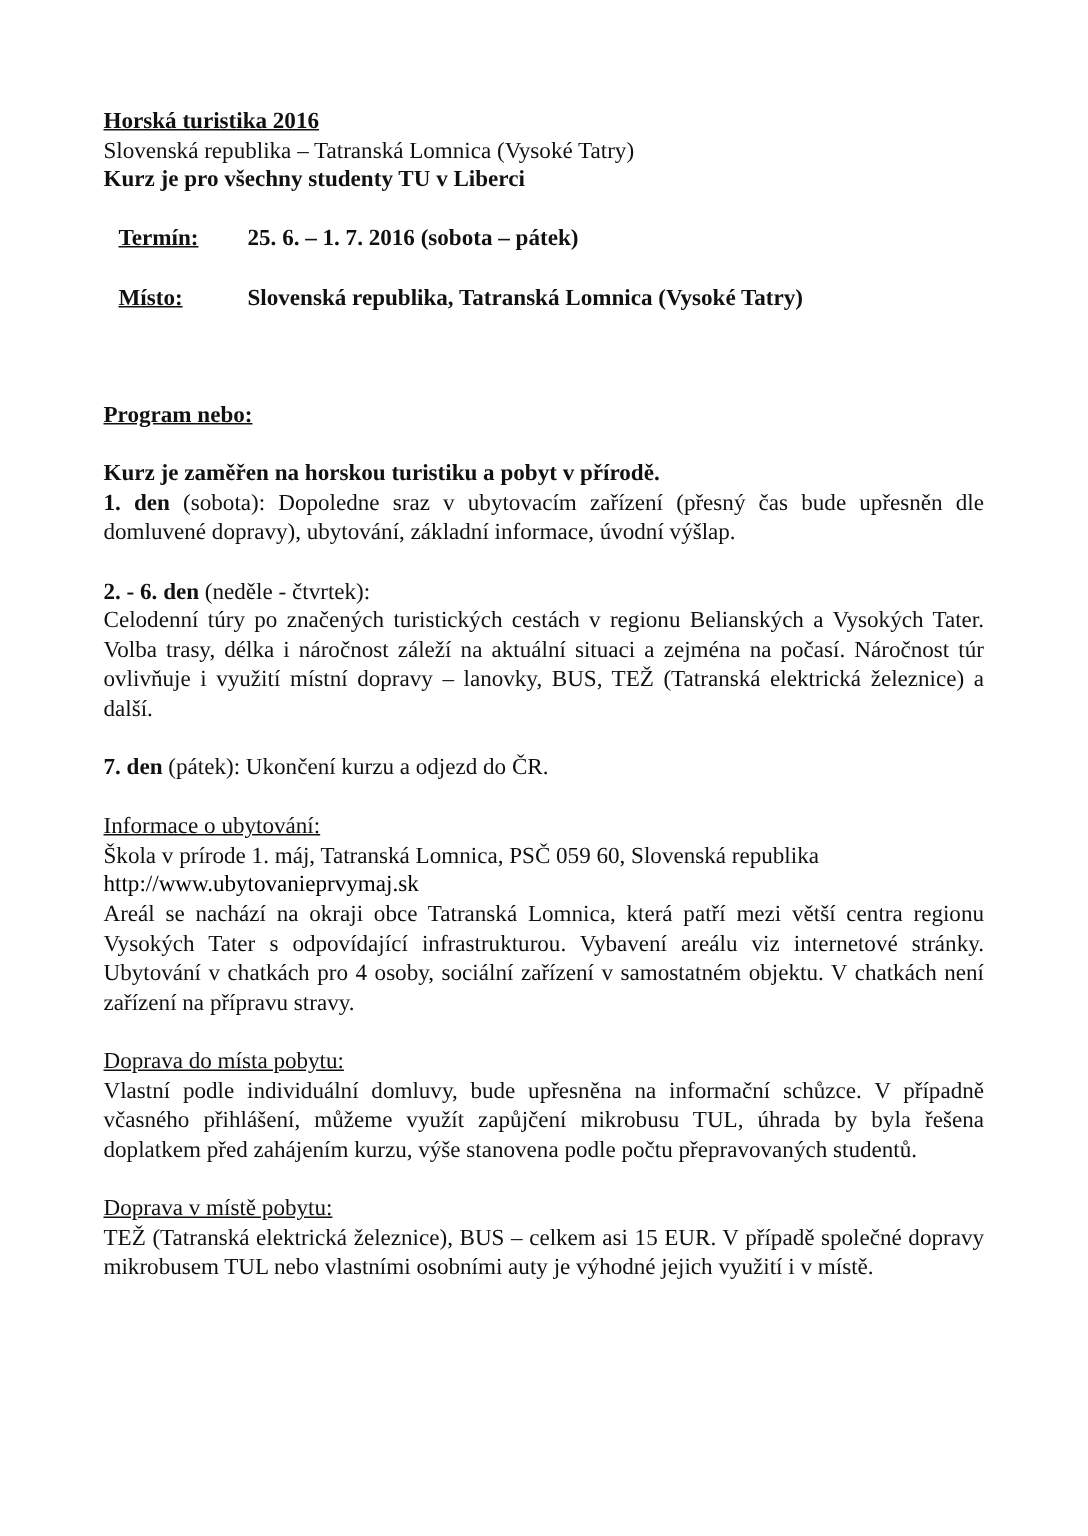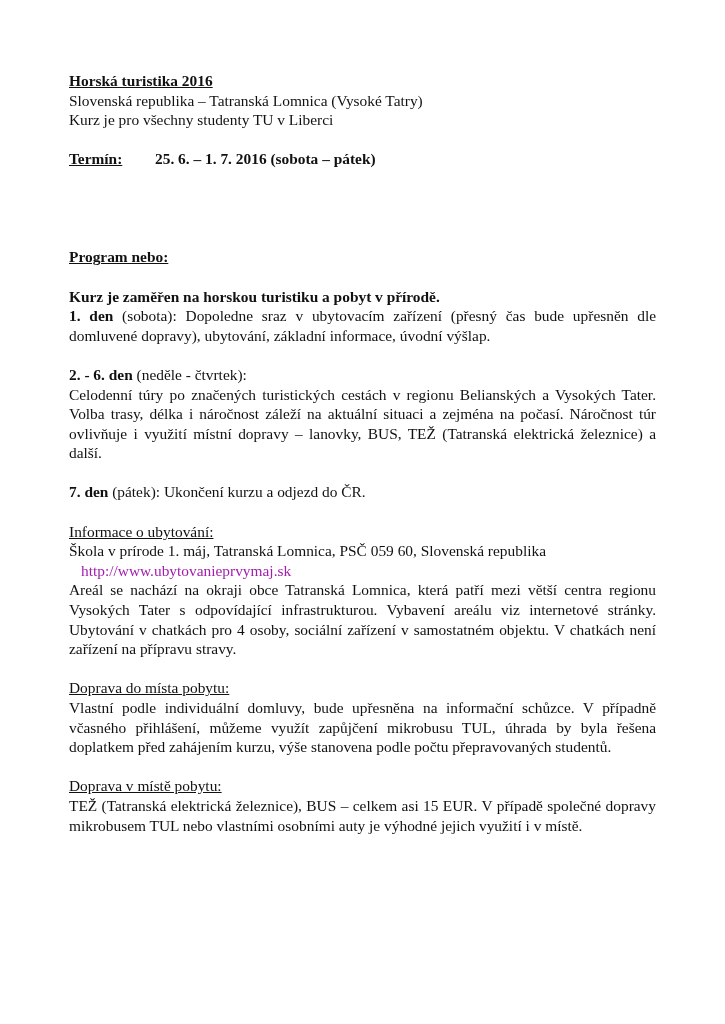--- a/index.html
+++ b/index.html
@@ -5,32 +5,32 @@
     html, body { margin: 0; padding: 0; background: #ffffff; }
     body {
       width: 725px; height: 1024px; position: relative; overflow: hidden;
       font-family: "Liberation Serif", "DejaVu Serif", serif;
       font-size: 15.4px; color: #111111; line-height: 19.6px;
     }
     .page { position: absolute; left: 69px; top: 71px; width: 587px; }
     .title-block { text-align: left; }
     .title { font-weight: bold; text-decoration: underline; }
     .subtitle { }
-    .audience { font-weight: normal; }
+    .audience { font-weight: bold; }
     .b { font-weight: bold; }
     .u { text-decoration: underline; margin-top: 37px; }
     .bu { font-weight: bold; text-decoration: underline; }
     .row { display: flex; }
-    .lbl { width: 86px; flex: none; font-weight: bold; text-decoration: underline; }
+    .lbl { width: 86px; flex: none; font-weight: bold; text-decoration: underline; margin-left: 10px; }
     .val { font-weight: bold; }
     .just { text-align: justify; }
     .gap { height: 19.6px; }
     .price-block { position: relative; }
     .price-line2 { padding-left: 86px; }
-    a.link { color: #a21caf; text-decoration: none; margin-left: 12px; }
+    a.link { color: #000000; text-decoration: none; }
   </style>
 </head>
 <body>
 
 <div class="page">
 
   <div class="title-block">
     <div class="title">Horská turistika 2016</div>
     <div class="subtitle">Slovenská republika – Tatranská Lomnica (Vysoké Tatry)</div>
     <div class="audience">Kurz je pro všechny studenty TU v Liberci</div>
@@ -38,20 +38,24 @@
 
   <div class="gap"></div>
 
   <div class="row">
     <span class="lbl">Termín:</span>
     <span class="val">25. 6. – 1. 7. 2016 (sobota – pátek)</span>
   </div>
 
   <div class="gap"></div>
 
+  <div class="row">
+    <span class="lbl">Místo:</span>
+    <span class="val">Slovenská republika, Tatranská Lomnica (Vysoké Tatry)</span>
+  </div>
 
   <div class="gap"></div>
 
   <div class="price-block">
   </div>
 
   <div class="gap"></div>
 
 
   <div class="gap"></div>

